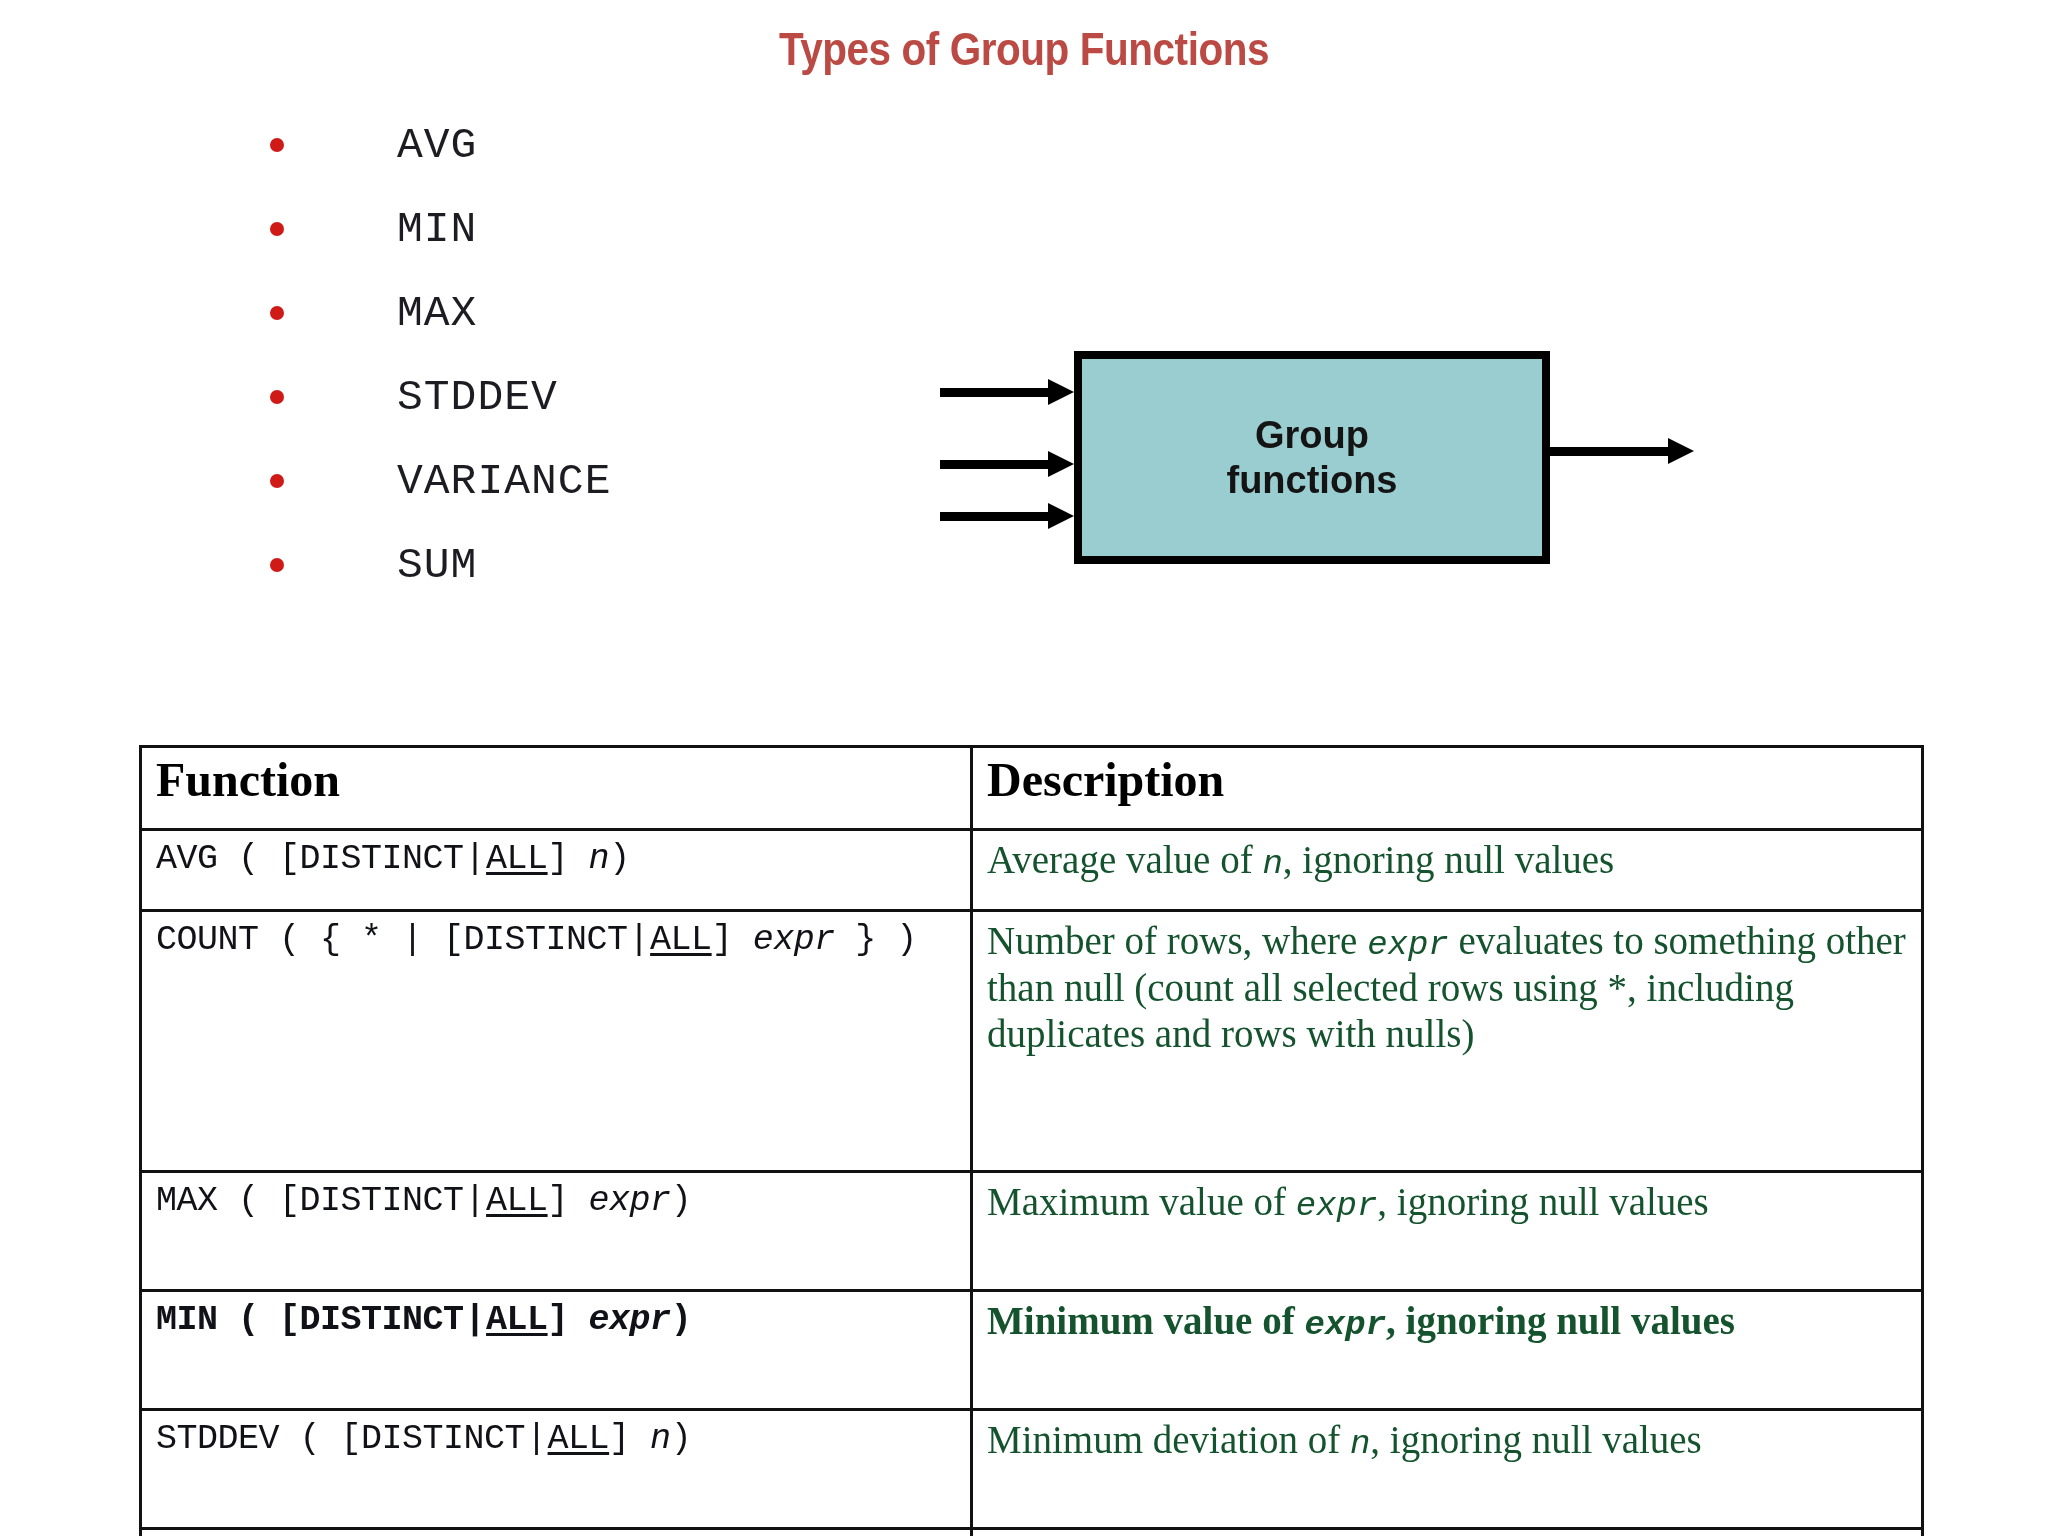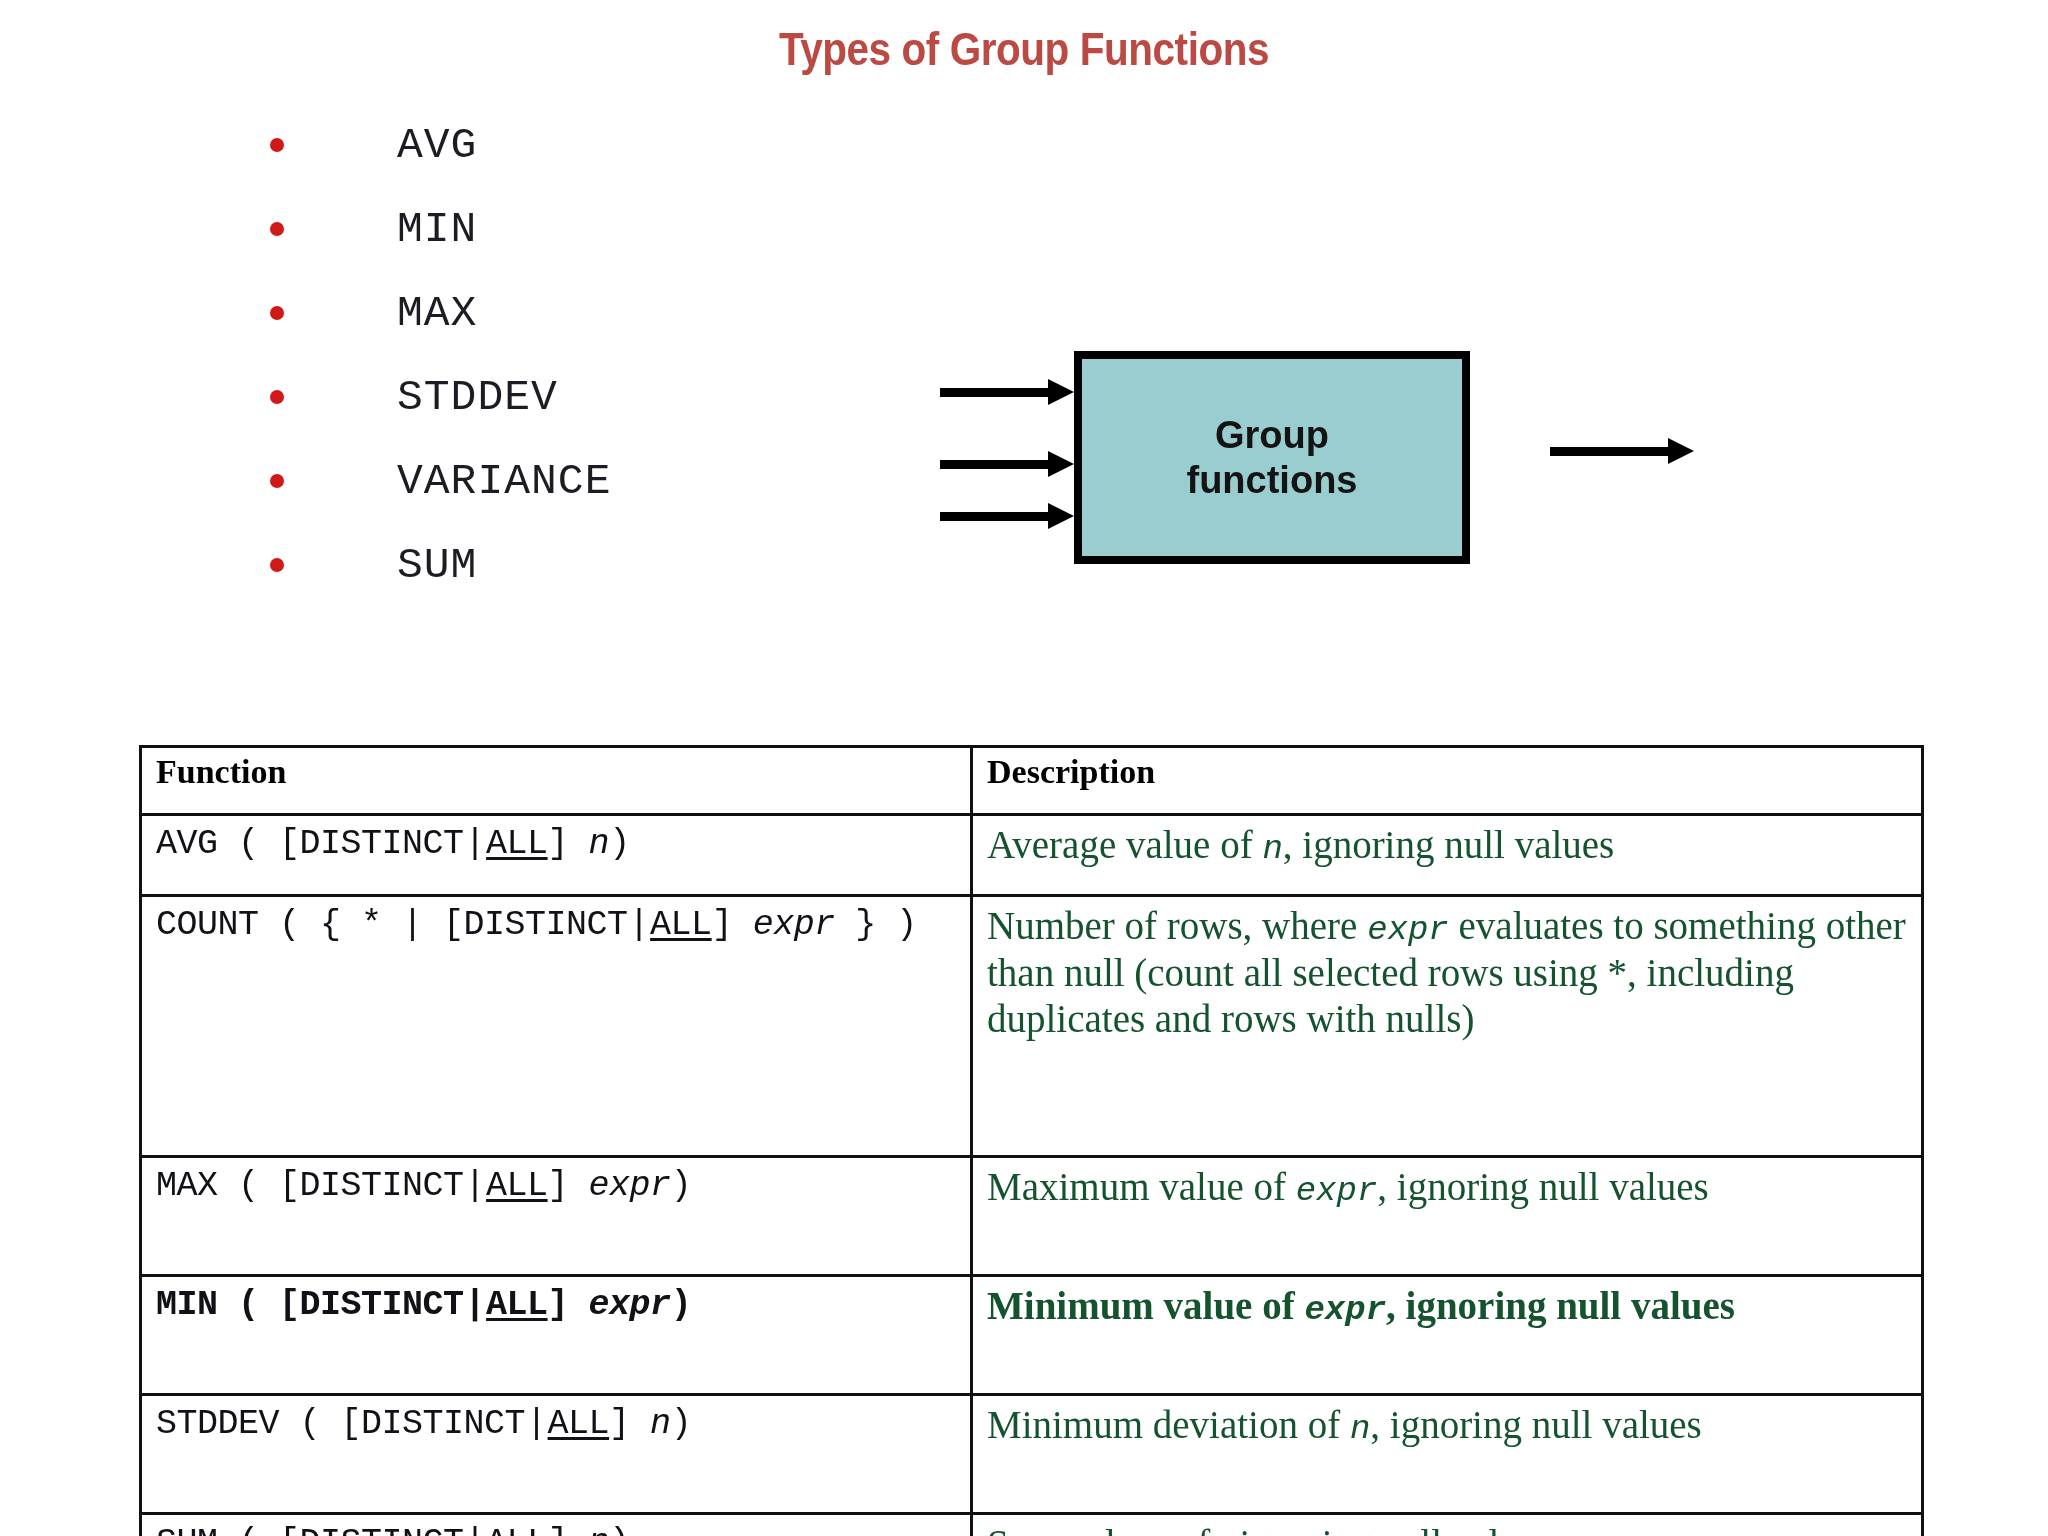--- a/index.html
+++ b/index.html
@@ -93,21 +93,21 @@
   #arrow-in-1 { top: 33px; }
   #arrow-in-2 { top: 105px; }
   #arrow-in-3 { top: 157px; }
   .arrow-in .arrow-line { width: 112px; }
   .arrow-in .arrow-head { left: 108px; }
 
   #group-box {
     position: absolute;
     left: 134px;
     top: -4px;
-    width: 396px;
+    width: 476px;
     height: 213px;
     background: #9acdd0;
     border: 8px solid #000000;
     box-sizing: border-box;
     display: flex;
     flex-direction: column;
     align-items: center;
     justify-content: center;
   }
   .group-box-line {
@@ -143,21 +143,21 @@
   #function-table th,
   #function-table td {
     border: 3px solid #111111;
     padding: 6px 14px 10px 14px;
     vertical-align: top;
     text-align: left;
   }
   #function-table thead th {
     font-family: "Liberation Serif", serif;
     font-weight: bold;
-    font-size: 34px;
+    font-size: 48px;
     color: #000000;
     padding-bottom: 22px;
     line-height: 1.08;
   }
   .cell-fn {
     font-family: "Liberation Mono", "DejaVu Sans Mono", monospace;
     font-size: 35px;
     color: #111118;
     line-height: 1.3;
     letter-spacing: -0.5px;

